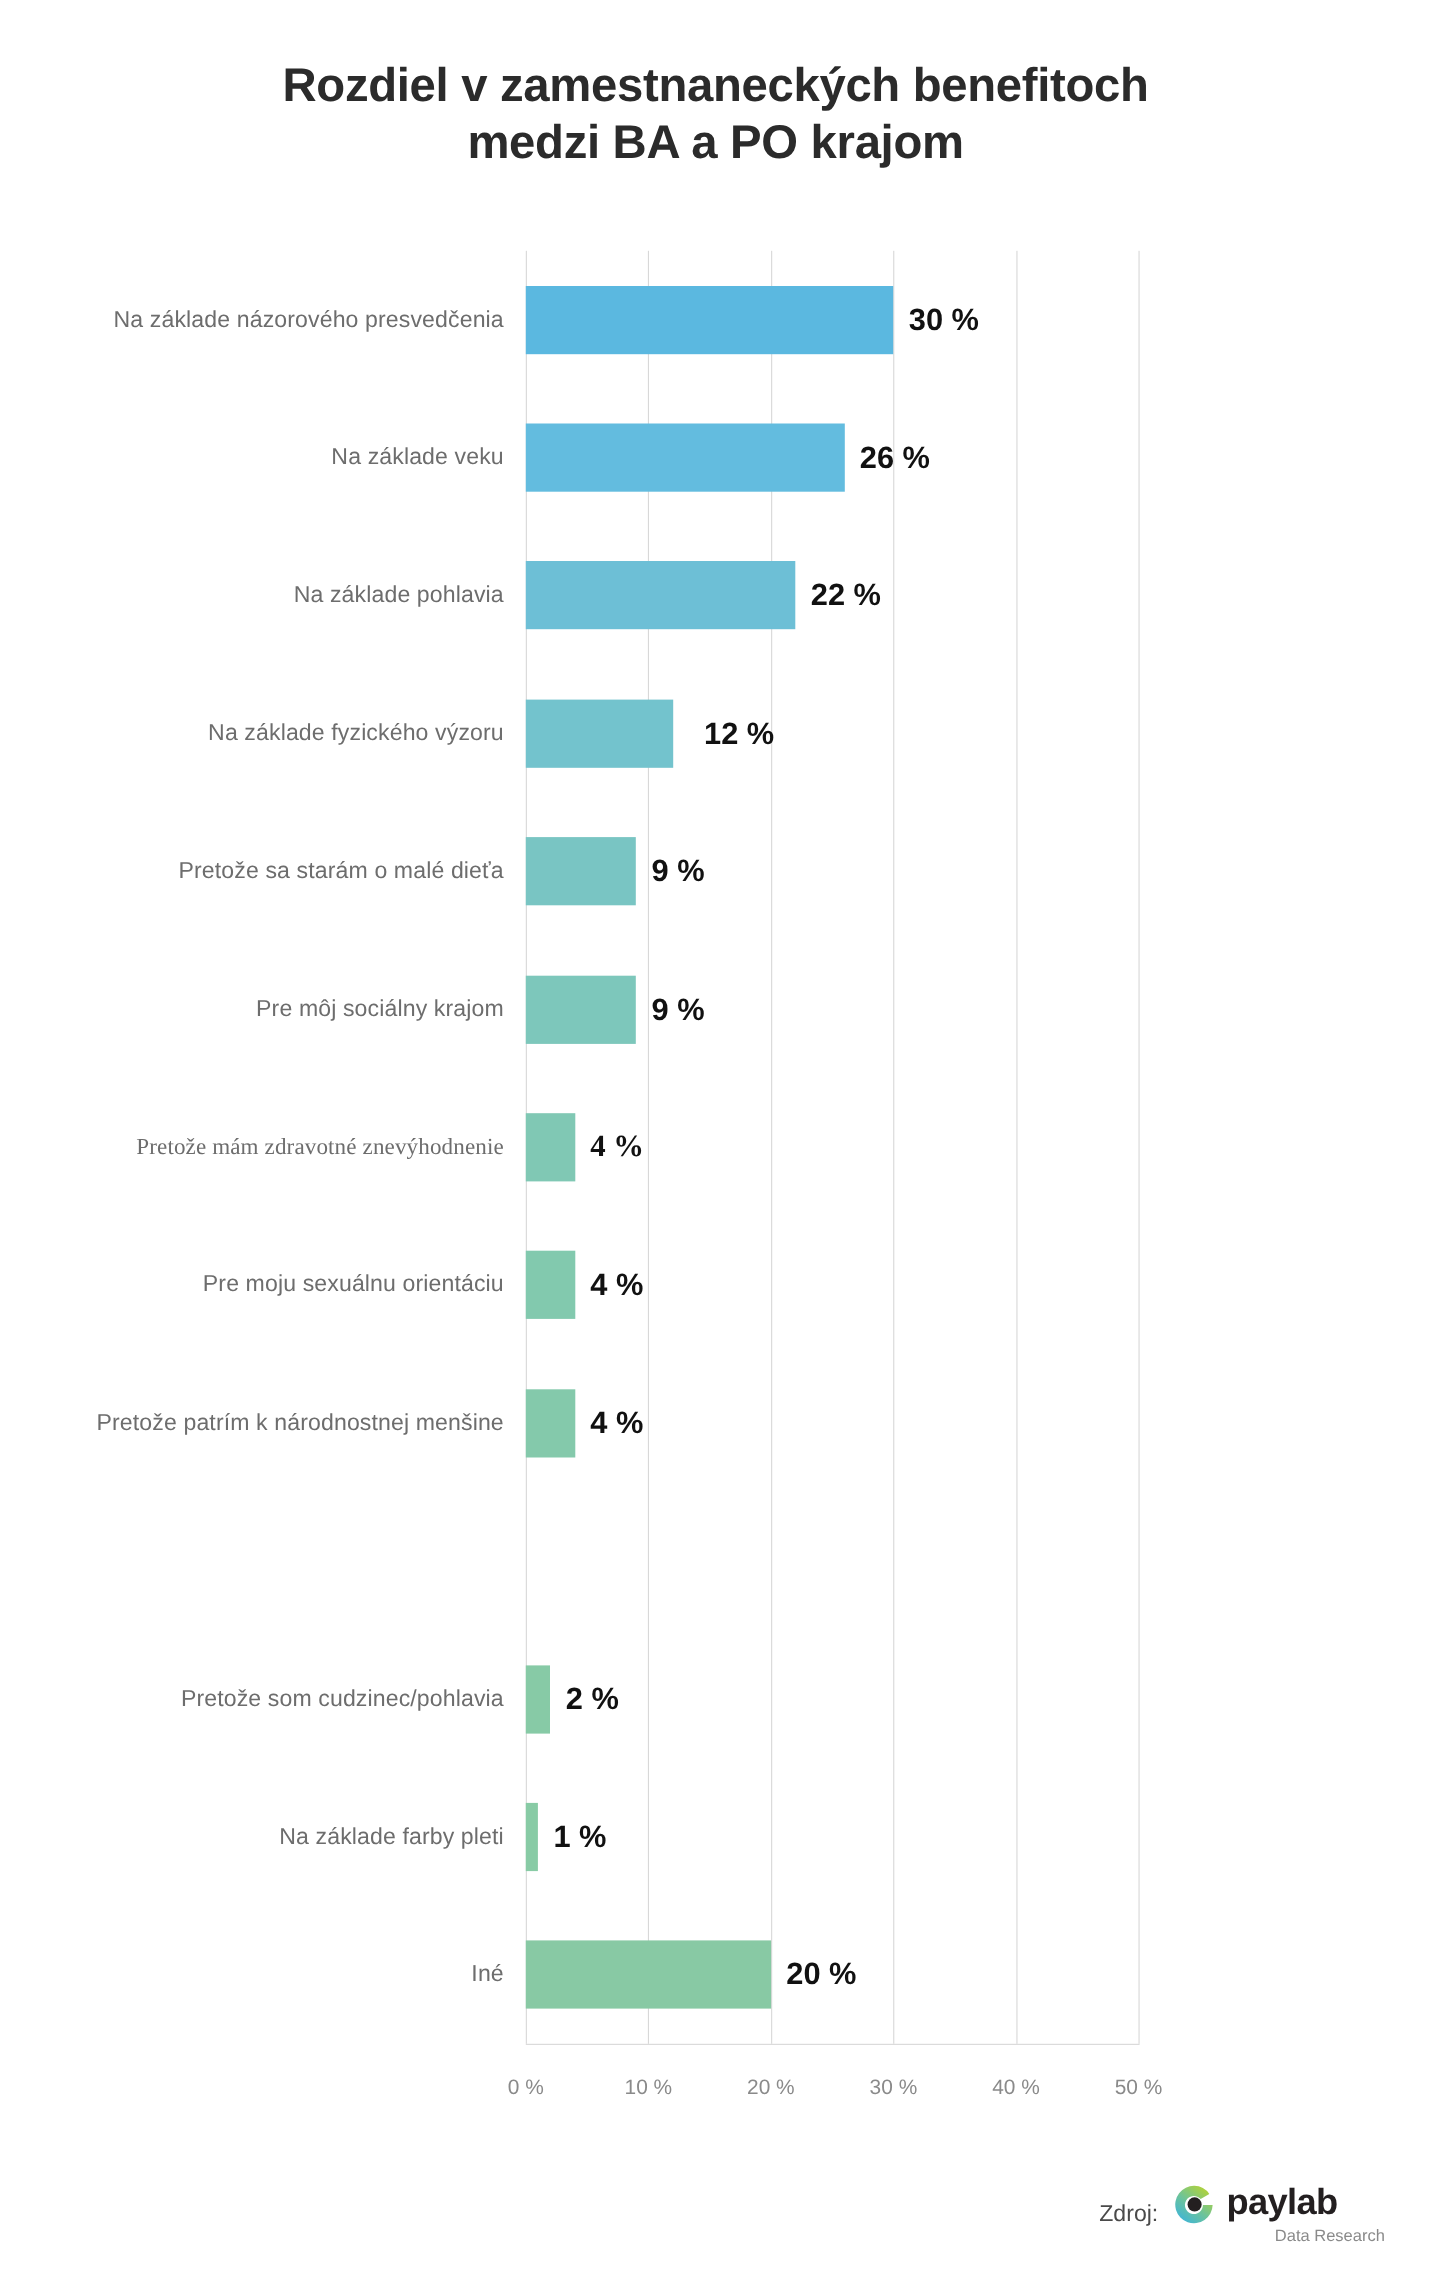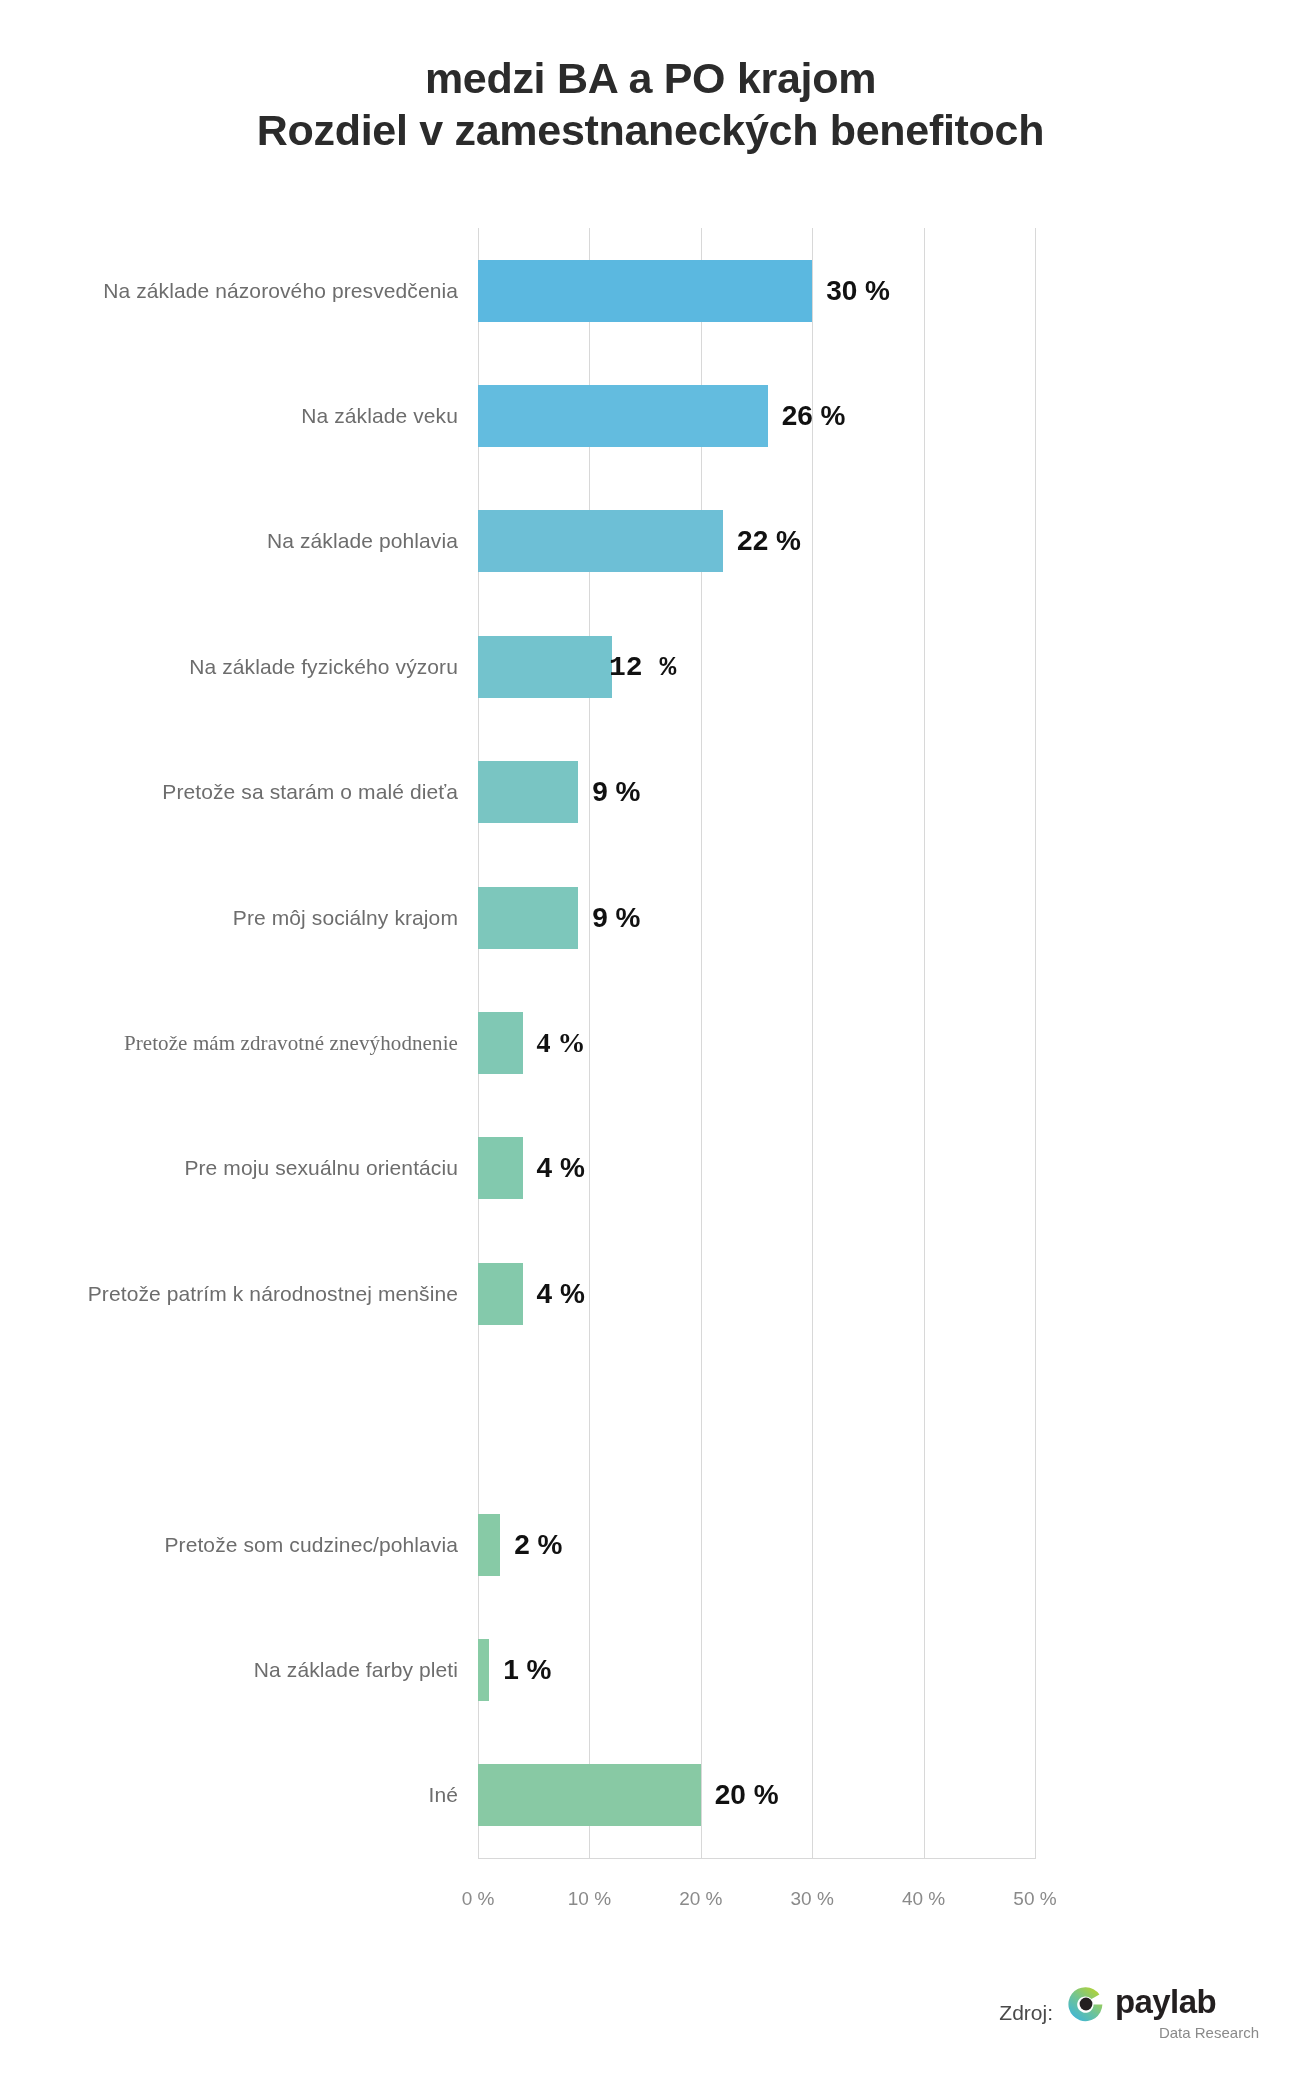--- a/index.html
+++ b/index.html
@@ -138,22 +138,22 @@
     position:absolute;
     right:0;bottom:2px;
     font-size:15px;
     color:#8a8a8a;
   }
 </style>
 </head>
 <body>
 
 <div class="chart-title">
+  <span class="t-line">Rozdiel v zamestnaneckých benefitoch</span>
   <span class="t-line">medzi BA a PO krajom</span>
-  <span class="t-line">Rozdiel v zamestnaneckých benefitoch</span>
 </div>
 
 <div class="plot-area">
   <div class="gridlines">
       <div class="gridline" style="left: 0px;"></div>
       <div class="gridline" style="left: 111.4px;"></div>
       <div class="gridline" style="left: 222.8px;"></div>
       <div class="gridline" style="left: 334.2px;"></div>
       <div class="gridline" style="left: 445.6px;"></div>
       <div class="gridline" style="left: 557px;"></div>
@@ -171,21 +171,21 @@
         <div class="bar-value" style="left: 781.64px;">26 %</div>
       </div>
       <div class="row" style="top: 250.769px; height: 125.385px;">
         <div class="row-label">Na základe pohlavia</div>
         <div class="bar" title="22 %" style="width: 245.08px; background: rgb(109, 191, 214);"></div>
         <div class="bar-value" style="left: 737.08px;">22 %</div>
       </div>
       <div class="row" style="top: 376.154px; height: 125.385px;">
         <div class="row-label">Na základe fyzického výzoru</div>
         <div class="bar" title="12 %" style="width: 133.68px; background: rgb(115, 195, 205);"></div>
-        <div class="bar-value" style="left: 609px; font-family: Liberation Mono, monospace;">12 %</div>
+        <div class="bar-value" style="left: 640px;">12 %</div>
       </div>
       <div class="row" style="top: 501.538px; height: 125.385px;">
         <div class="row-label">Pretože sa starám o malé dieťa</div>
         <div class="bar" title="9 %" style="width: 100.26px; background: rgb(121, 197, 195);"></div>
         <div class="bar-value" style="left: 592.26px;">9 %</div>
       </div>
       <div class="row" style="top: 626.923px; height: 125.385px;">
         <div class="row-label">Pre môj sociálny krajom</div>
         <div class="bar" title="9 %" style="width: 100.26px; background: rgb(125, 199, 187);"></div>
         <div class="bar-value" style="left: 592.26px;">9 %</div>

